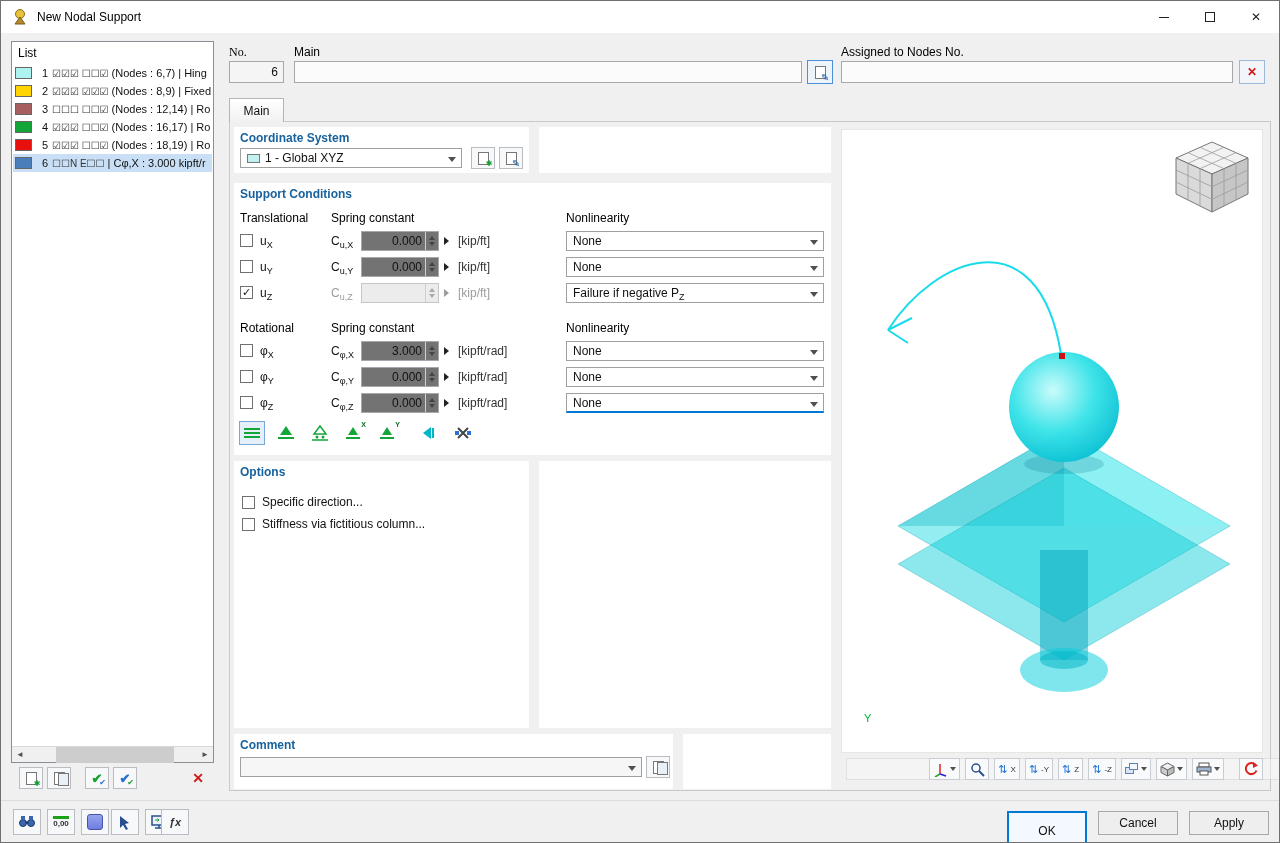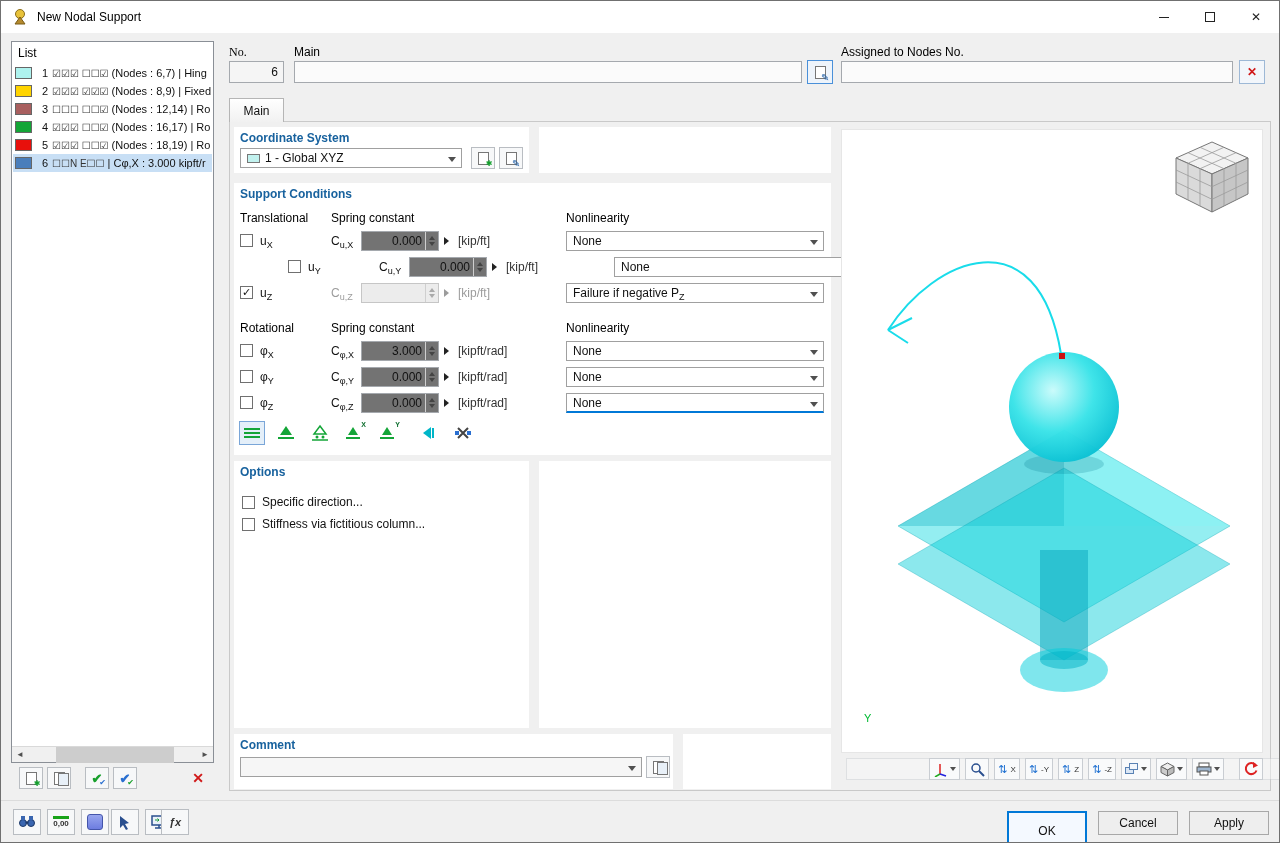--- a/index.html
+++ b/index.html
@@ -265,21 +265,21 @@
         <span class="sparr">
             <i class="tup"></i>
             <i class="tdn"></i>
           </span>
       </span>
       <span class="more" style="left:210px;"></span>
       <span class="unit" style="left:224px;">[kip/ft]</span>
       <span class="dd" style="left:332px; width:258px;"><span>None</span><sub></sub><i class="ddarr"></i></span>
     </div>
 
-    <div class="scrow" style="top:74px;margin-left:48px;">
+    <div class="scrow" style="top:74px;">
       <span class="cb" style="left:6px;"></span>
       <span class="doflbl" style="left:26px;"><span>u</span><sub>Y</sub></span>
       <span class="clbl" style="left:97px;"><span>C</span><sub>u,Y</sub></span>
       <span class="spin" style="left:127px;">
         <span class="val">0.000</span>
         <span class="sparr">
             <i class="tup"></i>
             <i class="tdn"></i>
           </span>
       </span>

